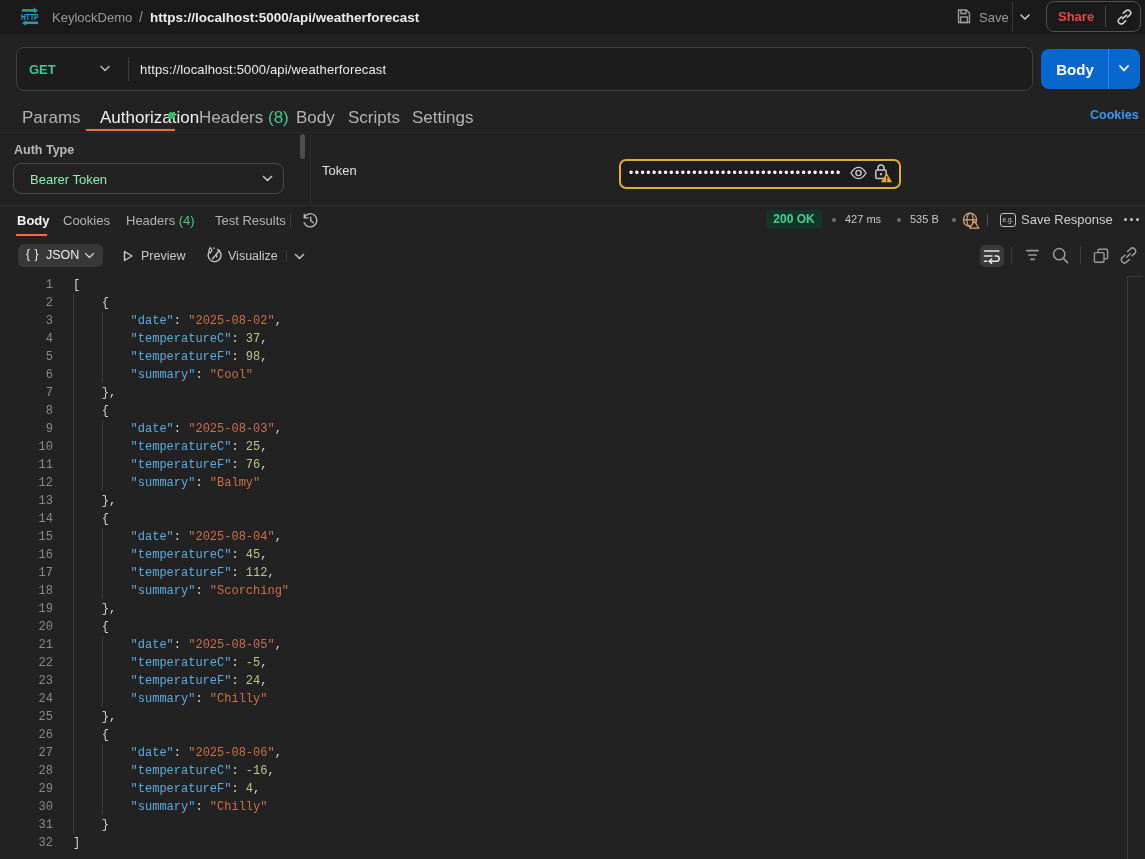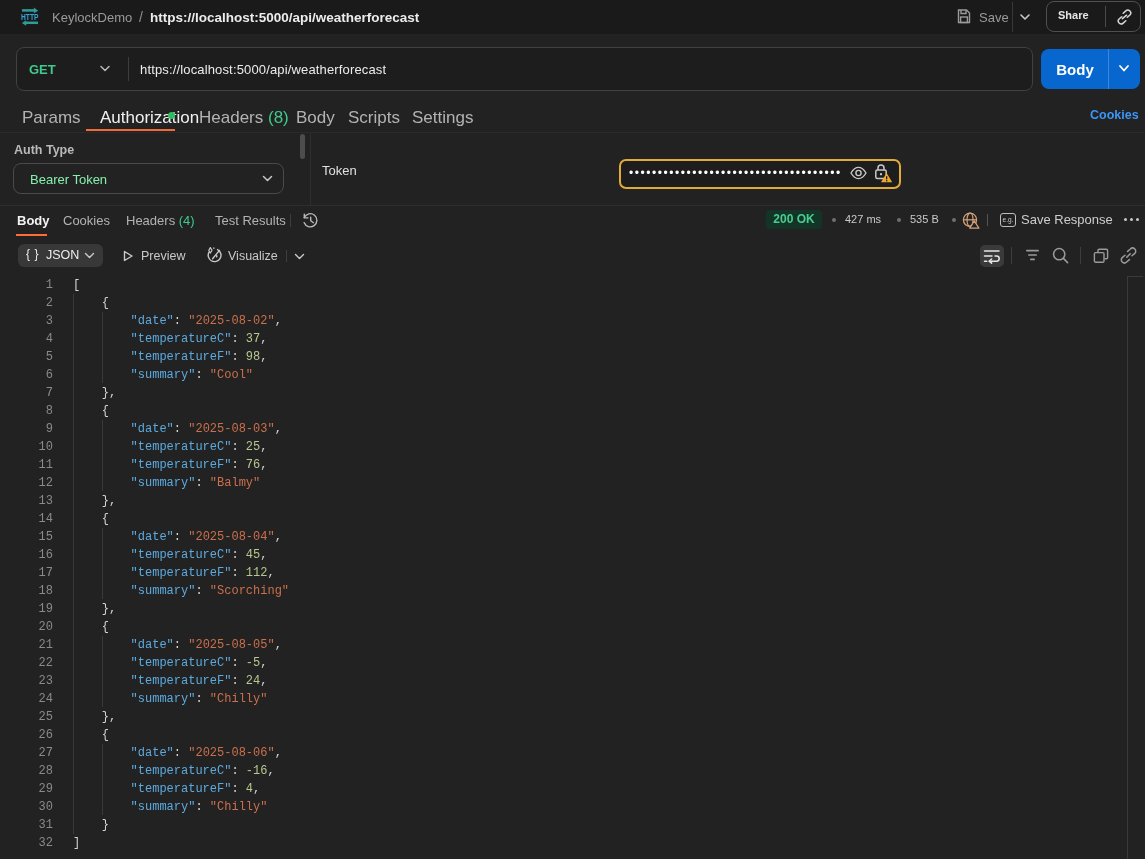--- a/index.html
+++ b/index.html
@@ -10,21 +10,21 @@
   svg { display:block; position:absolute; }
 
   
   #topbar { left:0; top:0; width:1145px; height:34px; background:#1a1a1a; }
   #crumb1 { left:52px; top:10px; font-size:13px; color:#9a9a9a; }
   #crumb2 { left:139px; top:9px; font-size:14px; color:#8f8f8f; }
   #crumb3 { left:150px; top:10px; font-size:13.5px; color:#ececec; font-weight:700; }
   #savetxt { left:979px; top:10px; font-size:13px; color:#9a9a9a; }
   #topsep { left:1012px; top:2px; width:1px; height:30px; background:#383838; }
   #sharebox { left:1046px; top:1px; width:95px; height:31px; border:1px solid #4f4f4f; border-radius:8px; }
-  #sharetxt { left:1058px; top:9px; font-size:11px; color:#e5e5e5; font-weight:700; }
+  #sharetxt { left:1058px; top:9px; font-size:13px; color:#ef4444; font-weight:700; }
   #sharesep { left:1105px; top:6px; width:1px; height:21px; background:#4a4a4a; }
 
   
   #urlbox { left:16px; top:47px; width:1017px; height:44px; border:1px solid #414141; border-radius:8px; background:#1d1d1d; }
   #get { left:29px; top:62px; font-size:13px; font-weight:700; color:#3fca8c; }
   #getsep { left:128px; top:57px; width:1px; height:24px; background:#3d3d3d; }
   #urltext { left:140px; top:62px; font-size:13px; font-weight:500; letter-spacing:0.15px; color:#ececec; }
   #send { left:1041px; top:49px; width:99px; height:40px; background:#0767ce; border-radius:8px; color:#fff; }
   #send .txt { position:absolute; left:0; width:68px; top:12px; text-align:center; font-size:15px; font-weight:700; }
   #send .div { position:absolute; left:67px; top:0; width:1px; height:40px; background:#3c87da; }

